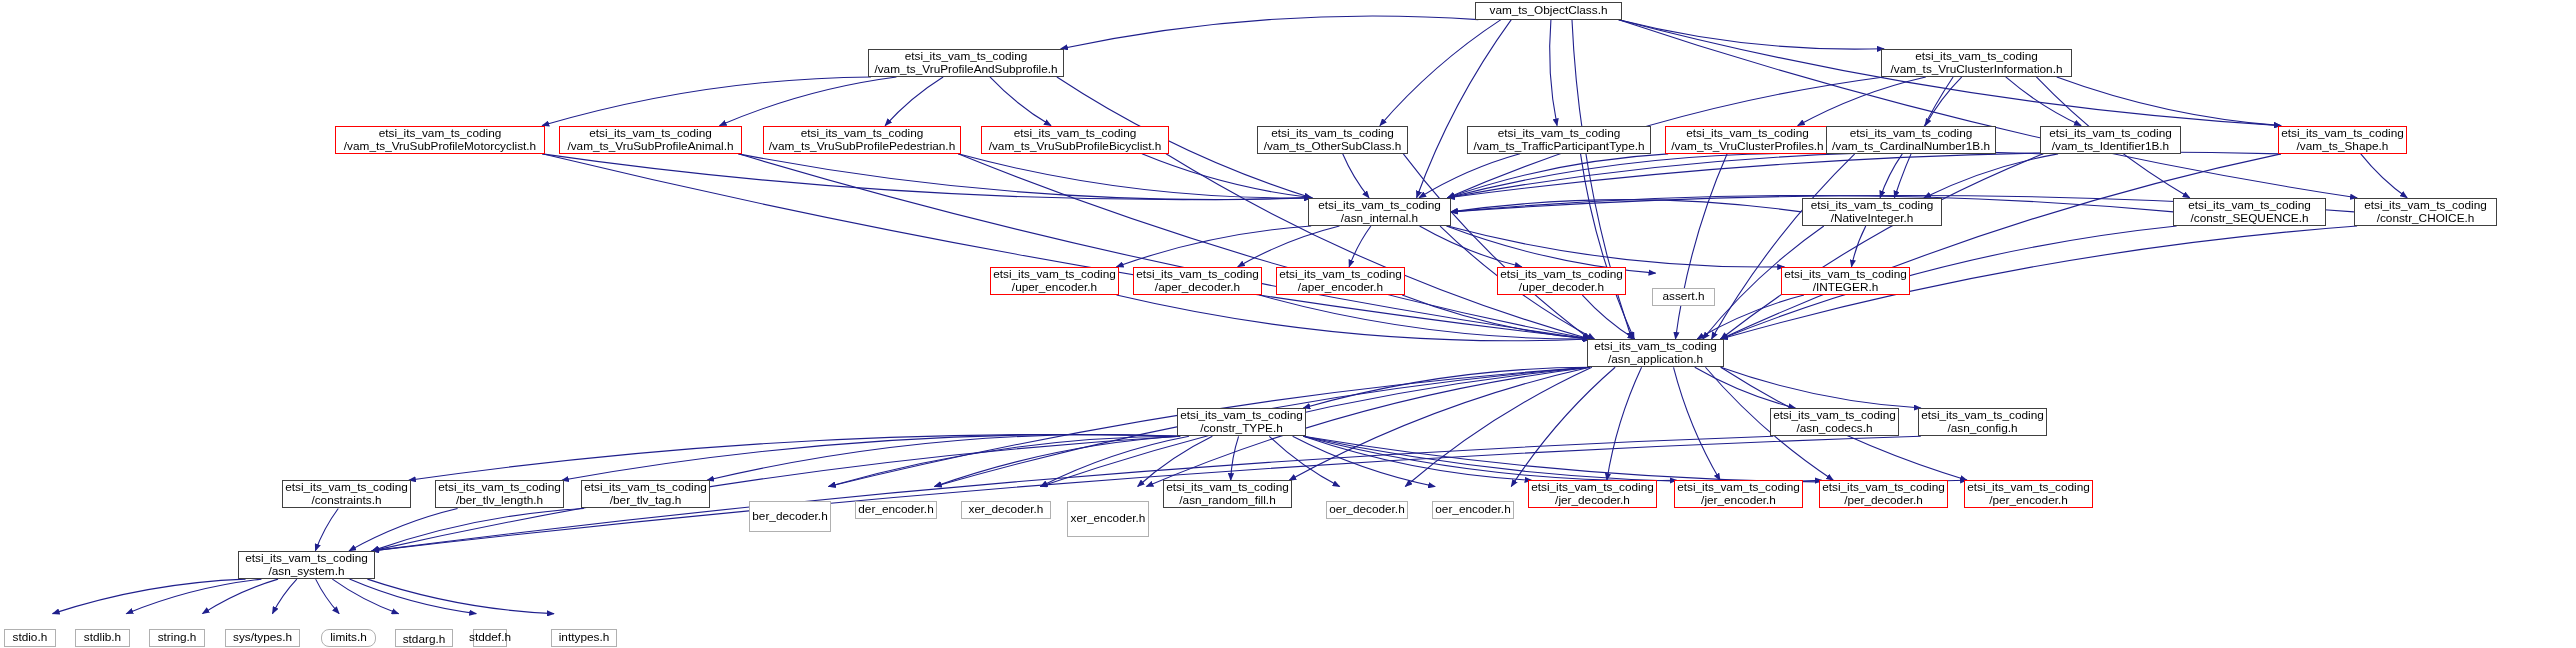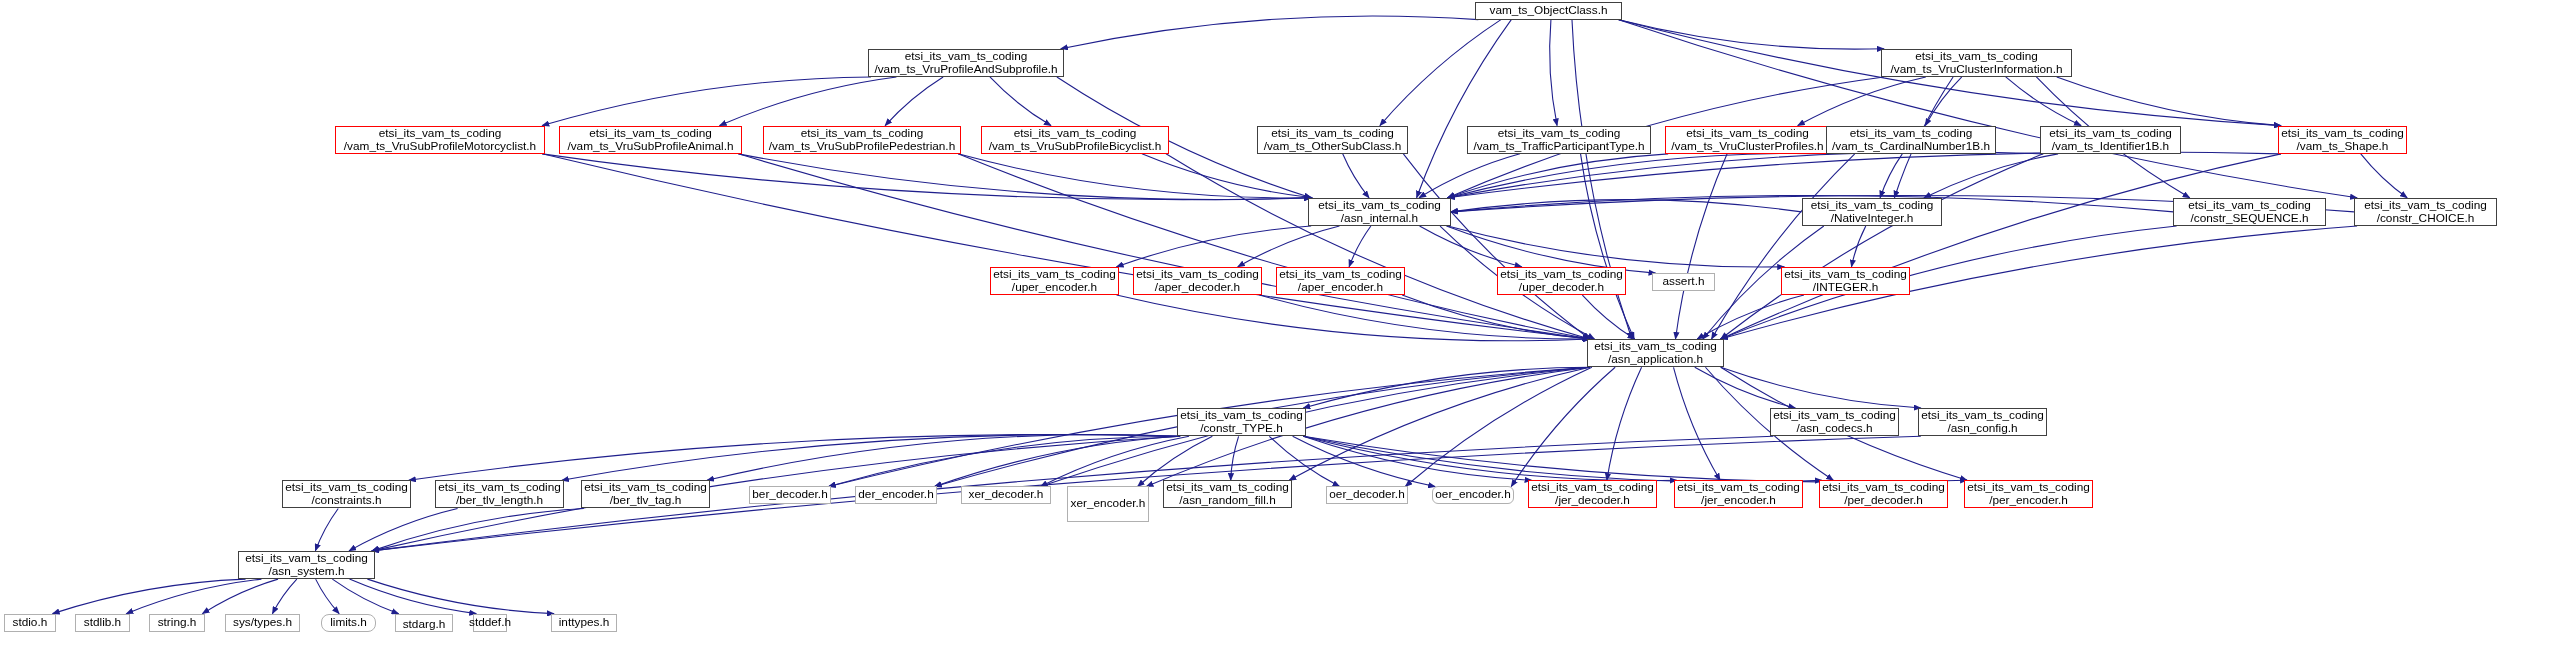--- a/index.html
+++ b/index.html
@@ -4,21 +4,21 @@
 <style>
   html,body{margin:0;padding:0;background:#ffffff;}
   body{font-family:"Liberation Sans", sans-serif;}
   #graph-root{position:relative;width:2576px;height:649px;background:#ffffff;overflow:hidden;}
   svg.edges{position:absolute;left:0;top:0;width:2576px;height:649px;}
   .node{position:absolute;box-sizing:border-box;background:#ffffff;display:flex;align-items:center;justify-content:center;
         text-align:center;line-height:1.12;white-space:pre;}
   .node.grey{border:0.8px solid #404040;}
   .node.greyb{border:1.6px solid #404040;}
   .node.red{border:1.6px solid #ff0000;}
-  .node.light{border:0.8px solid #b0b0b0;}
+  .node.light{border:0.8px solid #b0b0b0;margin-top:15px;}
   .node .lbl{display:block;font-size:11.8px;color:#000;font-family:"Liberation Sans", sans-serif;}
 </style>
 </head>
 <body>
 
 <div id="graph-root">
   <svg class="edges" viewBox="0 0 3283 827" xmlns="http://www.w3.org/2000/svg">
     <defs>
       <marker id="arr" markerWidth="10" markerHeight="8" refX="9" refY="4" orient="auto" markerUnits="userSpaceOnUse">
         <path d="M0,0 L10,4 L0,8 z" fill="#1f1f8c"></path>
@@ -155,27 +155,27 @@
       <div class="node red" style="left: 1497px; top: 267px; width: 129px; height: 28px;"><div><span class="lbl">etsi_its_vam_ts_coding</span><span class="lbl">/uper_decoder.h</span></div></div>
       <div class="node light" style="left: 1652px; top: 273px; width: 63px; height: 18px;"><div><span class="lbl">assert.h</span><span class="lbl"></span></div></div>
       <div class="node red" style="left: 1781px; top: 267px; width: 129px; height: 28px;"><div><span class="lbl">etsi_its_vam_ts_coding</span><span class="lbl">/INTEGER.h</span></div></div>
       <div class="node grey" style="left: 1587px; top: 339px; width: 137px; height: 28px;"><div><span class="lbl">etsi_its_vam_ts_coding</span><span class="lbl">/asn_application.h</span></div></div>
       <div class="node grey" style="left: 1177px; top: 408px; width: 129px; height: 28px;"><div><span class="lbl">etsi_its_vam_ts_coding</span><span class="lbl">/constr_TYPE.h</span></div></div>
       <div class="node grey" style="left: 1770px; top: 408px; width: 129px; height: 28px;"><div><span class="lbl">etsi_its_vam_ts_coding</span><span class="lbl">/asn_codecs.h</span></div></div>
       <div class="node grey" style="left: 1918px; top: 408px; width: 129px; height: 28px;"><div><span class="lbl">etsi_its_vam_ts_coding</span><span class="lbl">/asn_config.h</span></div></div>
       <div class="node grey" style="left: 282px; top: 480px; width: 129px; height: 28px;"><div><span class="lbl">etsi_its_vam_ts_coding</span><span class="lbl">/constraints.h</span></div></div>
       <div class="node grey" style="left: 435px; top: 480px; width: 129px; height: 28px;"><div><span class="lbl">etsi_its_vam_ts_coding</span><span class="lbl">/ber_tlv_length.h</span></div></div>
       <div class="node grey" style="left: 581px; top: 480px; width: 129px; height: 28px;"><div><span class="lbl">etsi_its_vam_ts_coding</span><span class="lbl">/ber_tlv_tag.h</span></div></div>
-      <div class="node light" style="left: 749px; top: 486px; width: 82px; height: 18px;"><div><span class="lbl">ber_decoder.h</span><span class="lbl"></span></div></div>
+      <div class="node light" style="left: 749px; top: 486px; width: 82px; height: 31px;"><div><span class="lbl">ber_decoder.h</span><span class="lbl"></span></div></div>
       <div class="node light" style="left: 855px; top: 486px; width: 82px; height: 18px;"><div><span class="lbl">der_encoder.h</span><span class="lbl"></span></div></div>
       <div class="node light" style="left: 961px; top: 486px; width: 90px; height: 18px;"><div><span class="lbl">xer_decoder.h</span><span class="lbl"></span></div></div>
       <div class="node light" style="left: 1067px; top: 486px; width: 82px; height: 36px;"><div><span class="lbl">xer_encoder.h</span><span class="lbl"></span></div></div>
       <div class="node grey" style="left: 1163px; top: 480px; width: 129px; height: 28px;"><div><span class="lbl">etsi_its_vam_ts_coding</span><span class="lbl">/asn_random_fill.h</span></div></div>
       <div class="node light" style="left: 1326px; top: 486px; width: 82px; height: 18px;"><div><span class="lbl">oer_decoder.h</span><span class="lbl"></span></div></div>
-      <div class="node light" style="left: 1432px; top: 486px; width: 82px; height: 18px; border-radius: 6px;"><div><span class="lbl">oer_encoder.h</span><span class="lbl"></span></div></div>
+      <div class="node light" style="left: 1432px; top: 486px; width: 82px; height: 18px;"><div><span class="lbl">oer_encoder.h</span><span class="lbl"></span></div></div>
       <div class="node red" style="left: 1528px; top: 480px; width: 129px; height: 28px;"><div><span class="lbl">etsi_its_vam_ts_coding</span><span class="lbl">/jer_decoder.h</span></div></div>
       <div class="node red" style="left: 1674px; top: 480px; width: 129px; height: 28px;"><div><span class="lbl">etsi_its_vam_ts_coding</span><span class="lbl">/jer_encoder.h</span></div></div>
       <div class="node red" style="left: 1819px; top: 480px; width: 129px; height: 28px;"><div><span class="lbl">etsi_its_vam_ts_coding</span><span class="lbl">/per_decoder.h</span></div></div>
       <div class="node red" style="left: 1964px; top: 480px; width: 129px; height: 28px;"><div><span class="lbl">etsi_its_vam_ts_coding</span><span class="lbl">/per_encoder.h</span></div></div>
       <div class="node greyb" style="left: 238px; top: 551px; width: 137px; height: 28px;"><div><span class="lbl">etsi_its_vam_ts_coding</span><span class="lbl">/asn_system.h</span></div></div>
       <div class="node light" style="left: 3.9px; top: 614px; width: 52px; height: 18px;"><div><span class="lbl">stdio.h</span><span class="lbl"></span></div></div>
       <div class="node light" style="left: 75px; top: 614px; width: 55px; height: 18px;"><div><span class="lbl">stdlib.h</span><span class="lbl"></span></div></div>
       <div class="node light" style="left: 149px; top: 614px; width: 56px; height: 18px;"><div><span class="lbl">string.h</span><span class="lbl"></span></div></div>
       <div class="node light" style="left: 225px; top: 614px; width: 75px; height: 18px;"><div><span class="lbl">sys/types.h</span><span class="lbl"></span></div></div>
       <div class="node light" style="left: 321px; top: 614px; width: 55px; height: 18px; border-radius: 8px;"><div><span class="lbl">limits.h</span><span class="lbl"></span></div></div>

